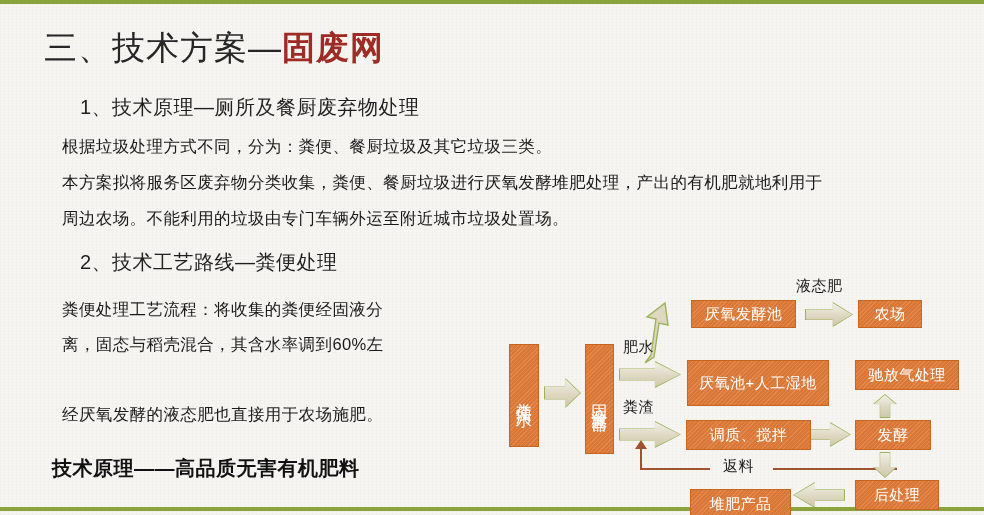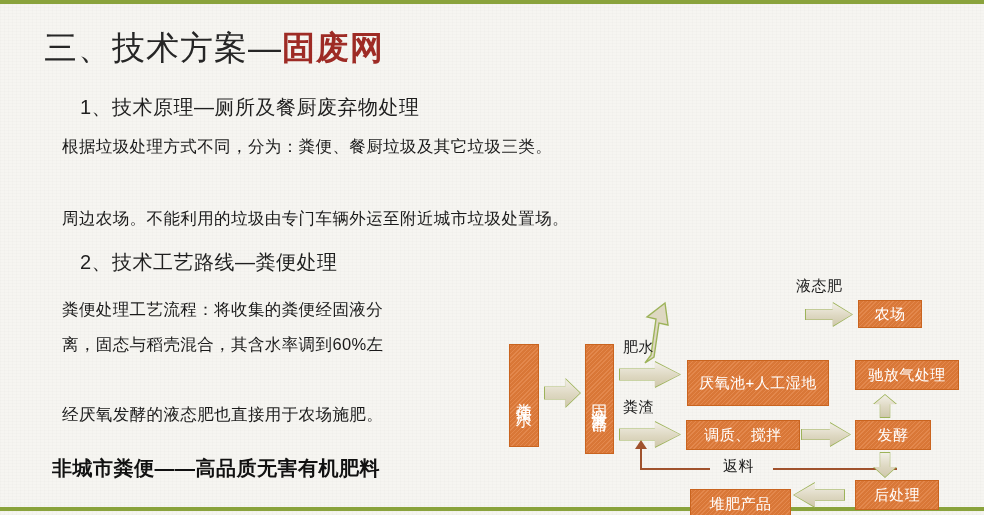--- a/index.html
+++ b/index.html
@@ -120,21 +120,21 @@
     padding: 2px 0;
   }
 
   
   .n-sewage      { left: 14px;  top: 69px;  width: 30px;  height: 103px; }
   .n-separator   { left: 90px;  top: 69px;  width: 29px;  height: 110px; }
   .n-anaerobic   { left: 196px; top: 25px;  width: 105px; height: 28px; }
   .n-farm        { left: 363px; top: 25px;  width: 64px;  height: 28px; }
   .n-wetland     { left: 192px; top: 85px;  width: 142px; height: 46px; }
   .n-offgas      { left: 360px; top: 85px;  width: 104px; height: 30px; font-family: Liberation Serif, serif; }
-  .n-mixing      { left: 191px; top: 145px; width: 114px; height: 30px; }
+  .n-mixing      { left: 191px; top: 145px; width: 125px; height: 30px; }
   .n-ferment     { left: 360px; top: 145px; width: 76px;  height: 30px; }
   .n-compost     { left: 195px; top: 205px; width: 101px;  height: 30px; margin-top: 9px; }
   .n-posttreat   { left: 360px; top: 205px; width: 84px;  height: 30px; }
 
   
   .arrow {
     position: absolute;
     background: linear-gradient(180deg, #f2efe6 0%, #ded8c2 55%, #cfc8ac 100%);
     border: 0;
   }
@@ -211,28 +211,29 @@
 
   <div class="rule-top"></div>
   <div class="rule-bottom"></div>
 
   <div class="page-title">
     <span>三、技术方案—</span><span class="accent">固废网</span>
   </div>
 
   <div class="heading heading-1">1、技术原理—厕所及餐厨废弃物处理</div>
   <div class="body-line p1-l1">根据垃圾处理方式不同，分为：粪便、餐厨垃圾及其它垃圾三类。</div>
+  <div class="body-line p1-l2">本方案拟将服务区废弃物分类收集，粪便、餐厨垃圾进行厌氧发酵堆肥处理，产出的有机肥就地利用于</div>
   <div class="body-line p1-l3">周边农场。不能利用的垃圾由专门车辆外运至附近城市垃圾处置场。</div>
 
   <div class="heading heading-2">2、技术工艺路线—粪便处理</div>
   <div class="body-line p2-l1">粪便处理工艺流程：将收集的粪便经固液分</div>
   <div class="body-line p2-l2">离，固态与稻壳混合，其含水率调到60%左</div>
   <div class="body-line p2-l4">经厌氧发酵的液态肥也直接用于农场施肥。</div>
 
-  <div class="conclusion">非城市粪便——高品质无害有机肥料</div>
+  <div class="conclusion">技术原理——高品质无害有机肥料</div>
 
   <div id="diagram">
 
     <div class="return-line rl-h-right"></div>
     <div class="return-line rl-h-left"></div>
     <div class="return-line rl-v"></div>
     <div class="rl-head"></div>
 
     <div class="arrow-outline right a-sewage-sep"></div>
     <div class="arrow right a-sewage-sep" style="left:50px;top:104px;width:35px;height:28px;"></div>
@@ -259,20 +260,21 @@
     <div class="arrow up" style="left:379px;top:120px;width:22px;height:22px;"></div>
 
     <div class="arrow-outline down a-ferment-post"></div>
     <div class="arrow down" style="left:379px;top:178px;width:22px;height:24px;"></div>
 
     <div class="arrow-outline left a-post-compost"></div>
     <div class="arrow left" style="left:299px;top:208px;width:50px;height:24px;"></div>
 
     <div class="node vertical n-sewage">粪便污水</div>
     <div class="node vertical n-separator">固液分离器</div>
+    <div class="node n-anaerobic">厌氧发酵池</div>
     <div class="node n-farm">农场</div>
     <div class="node n-wetland">厌氧池+人工湿地</div>
     <div class="node n-offgas">驰放气处理</div>
     <div class="node n-mixing">调质、搅拌</div>
     <div class="node n-ferment">发酵</div>
     <div class="node n-compost">堆肥产品</div>
     <div class="node n-posttreat">后处理</div>
 
     <div class="edge-label l-liquid">液态肥</div>
     <div class="edge-label l-fertwater">肥水</div>

